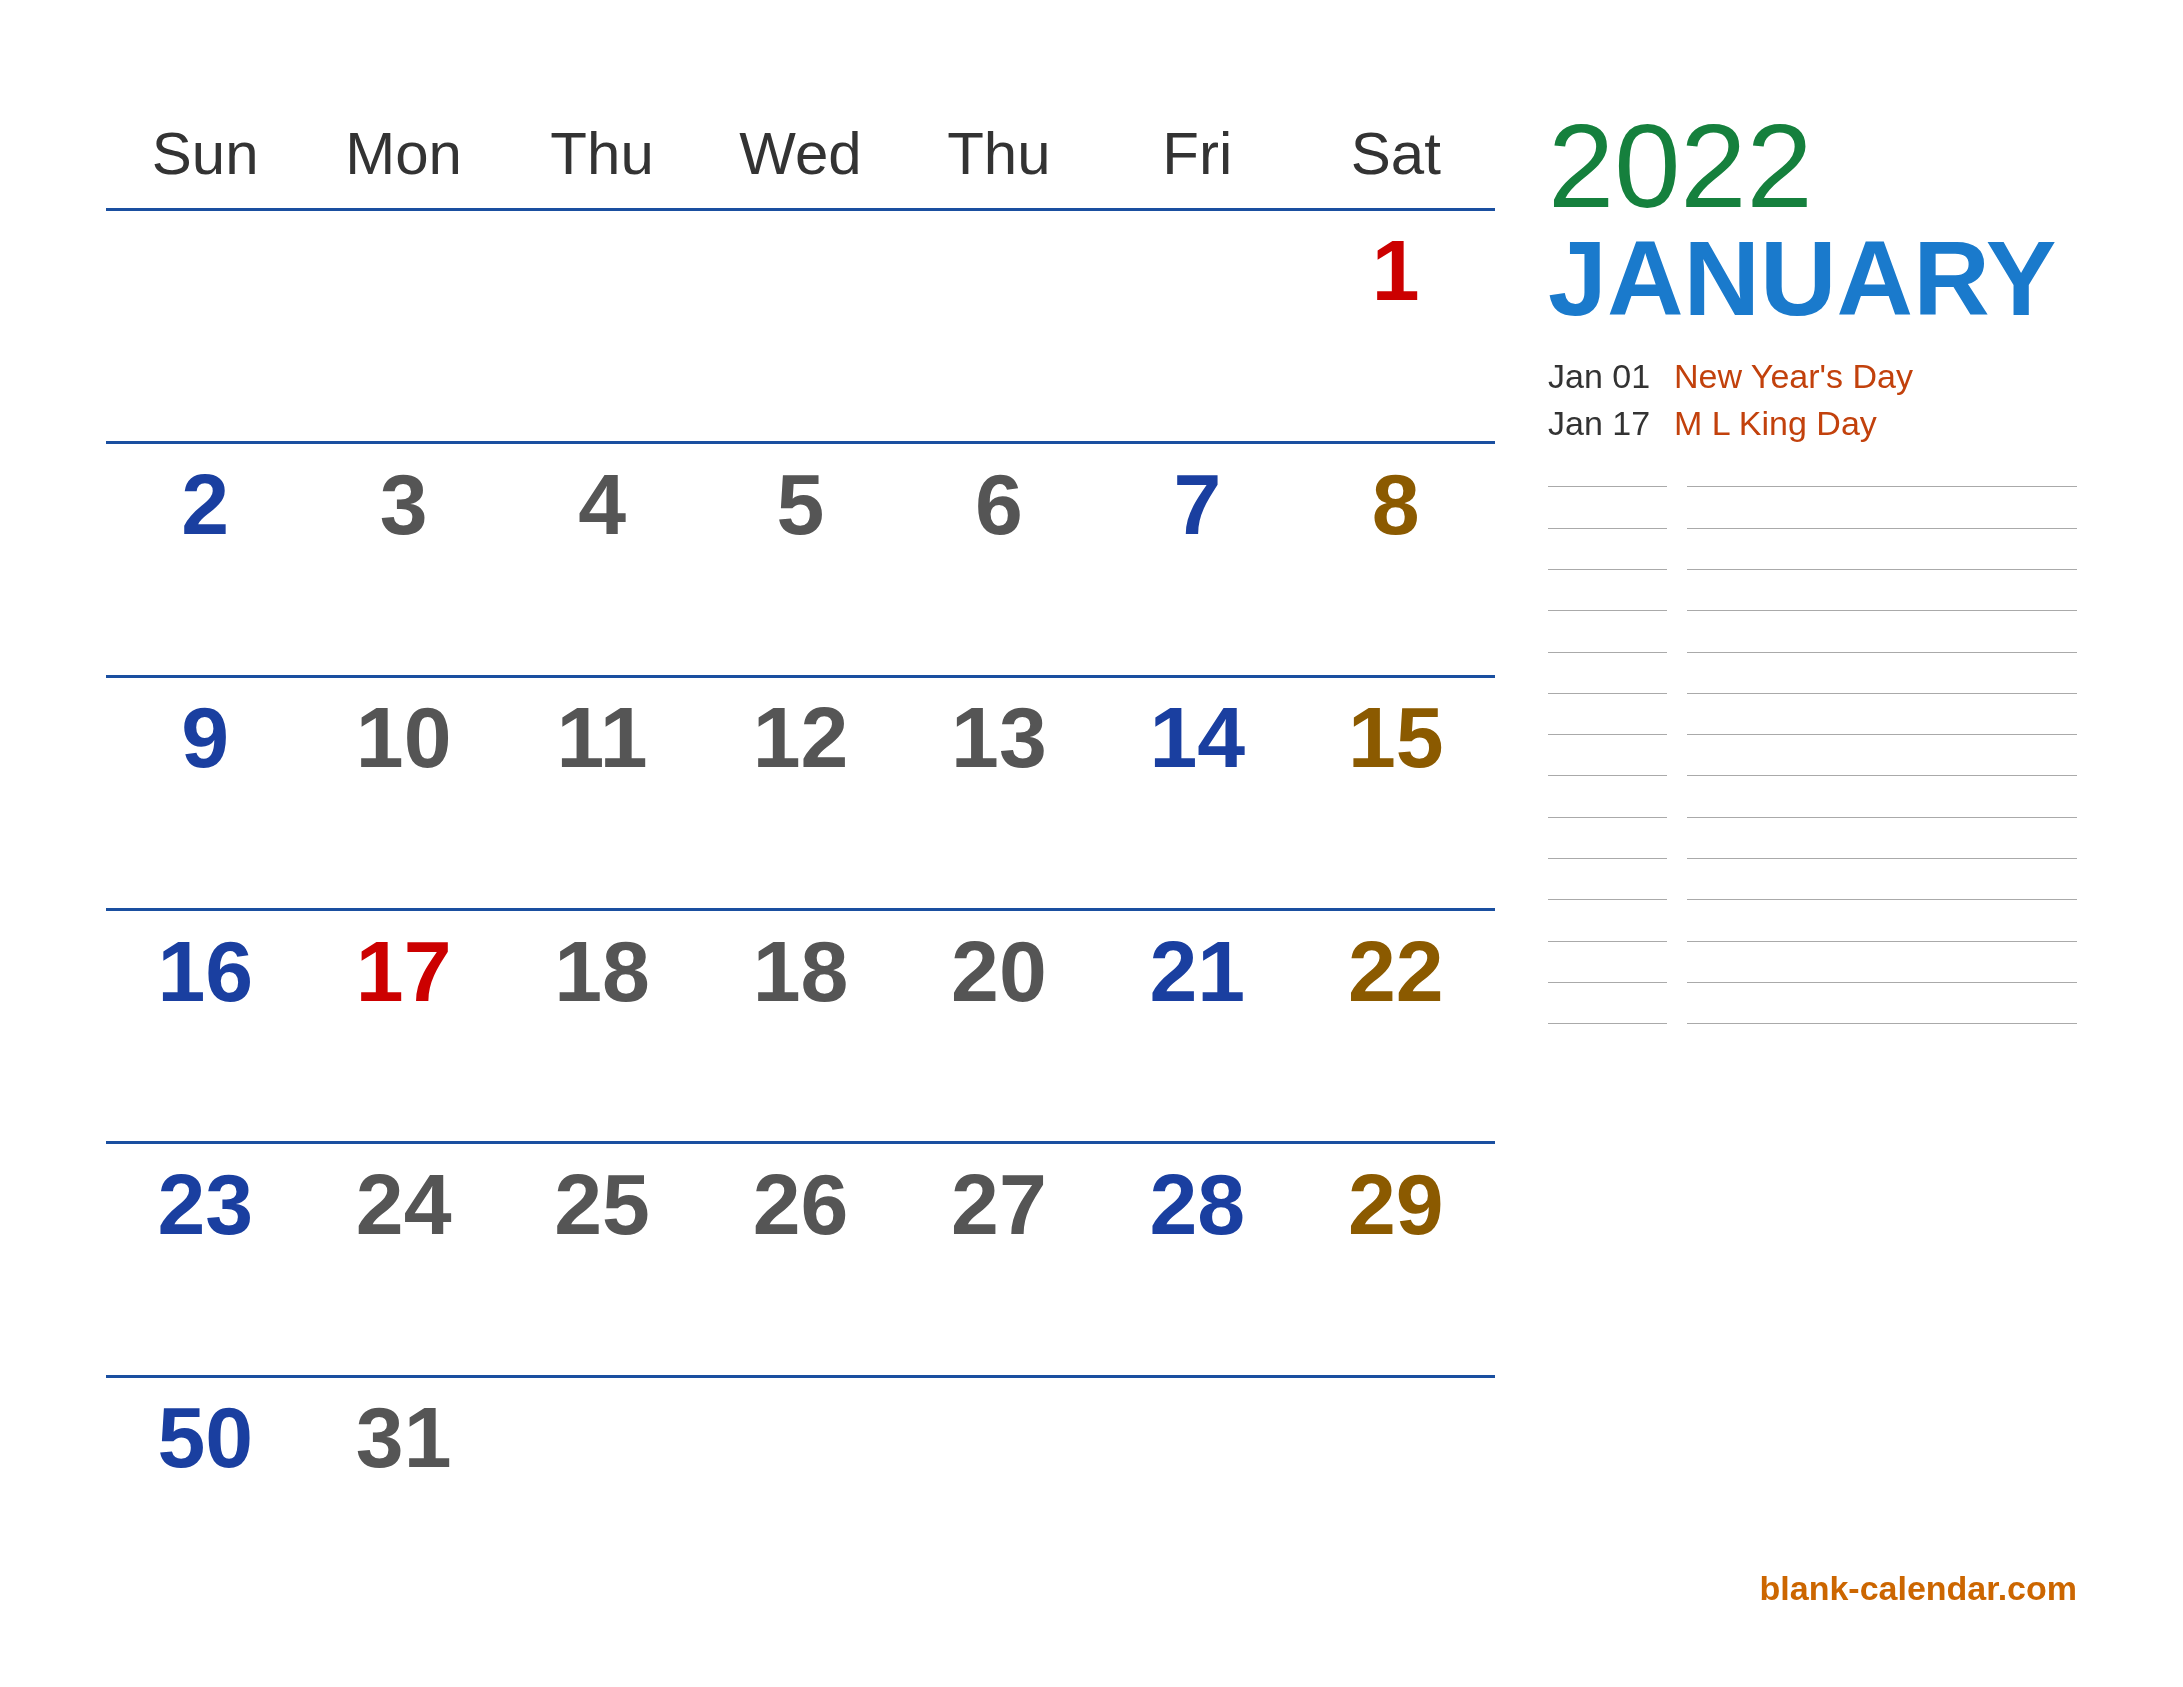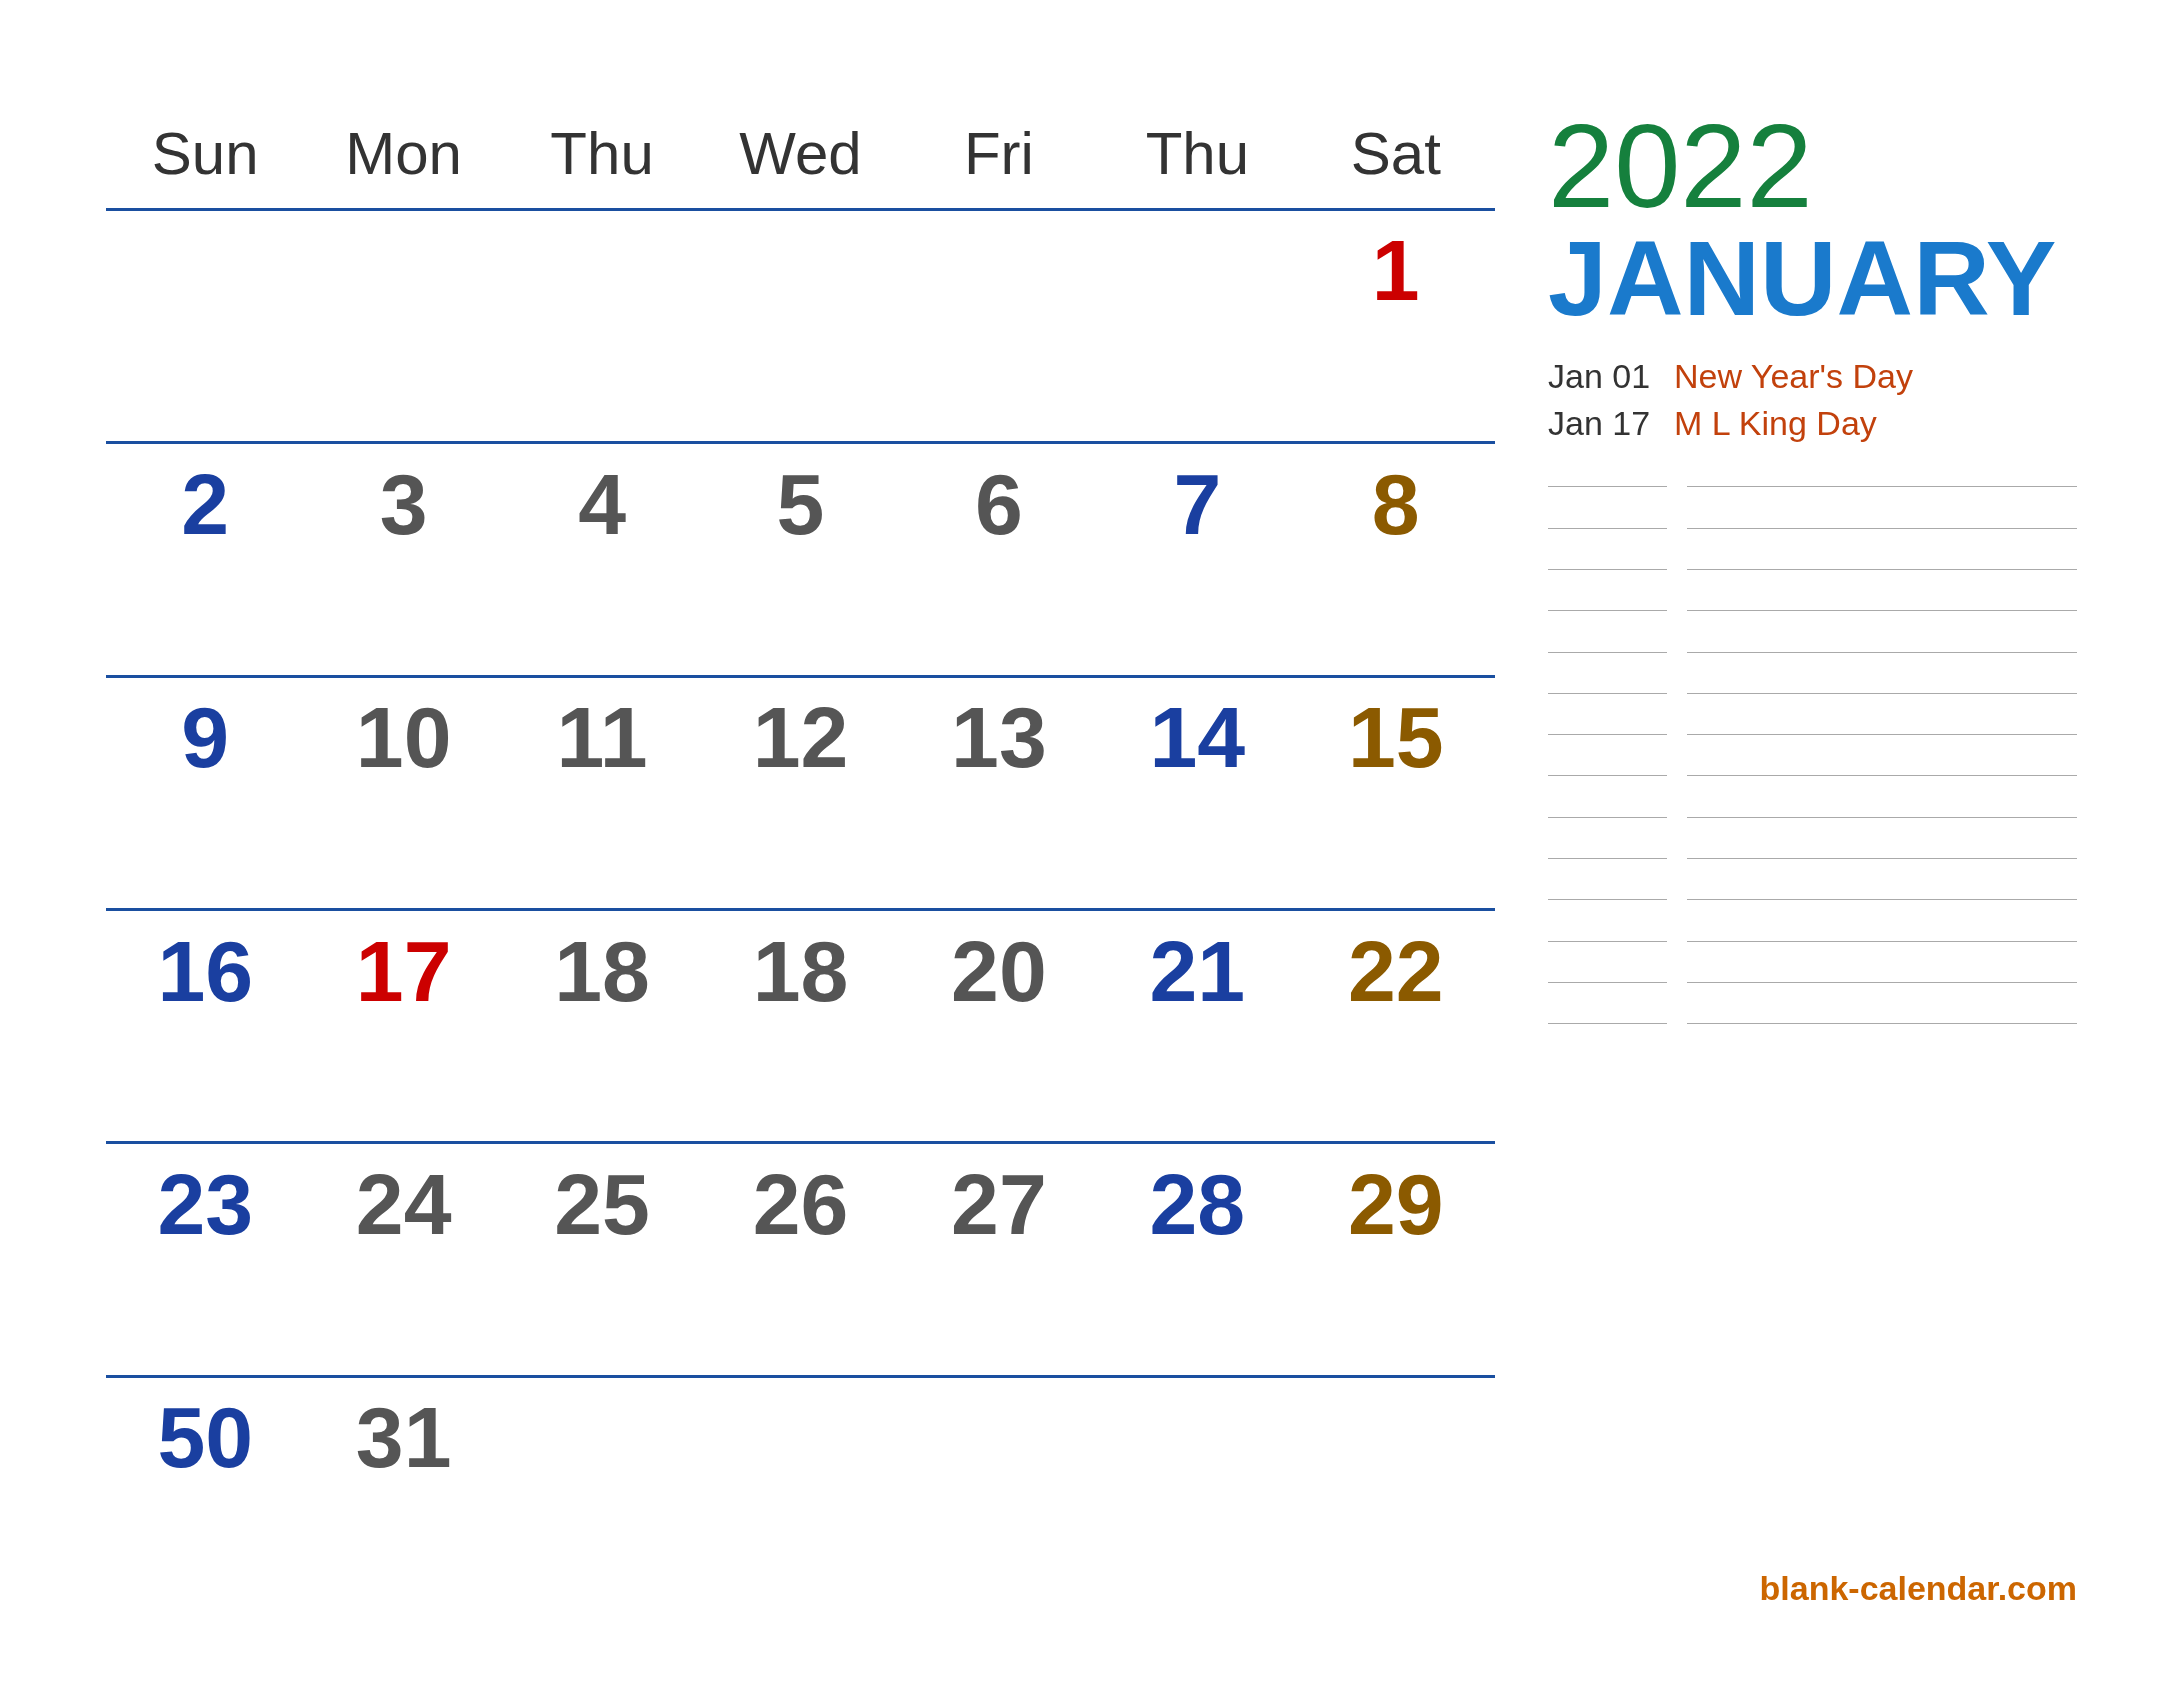--- a/index.html
+++ b/index.html
@@ -180,22 +180,22 @@
 
 <div class="page">
 
   <div class="calendar-section">
 
     <div class="day-headers">
     <div class="day-header">Sun</div>
         <div class="day-header">Mon</div>
         <div class="day-header">Thu</div>
         <div class="day-header">Wed</div>
+        <div class="day-header">Thu</div>
         <div class="day-header">Fri</div>
-        <div class="day-header">Thu</div>
         <div class="day-header">Sat</div>
       </div>
 
     <div class="calendar-rows">
     <div class="week-row">
           <div class="day-cell">
             <span class="day-num empty">&nbsp;</span>
           </div>
           <div class="day-cell">
             <span class="day-num empty">&nbsp;</span>

